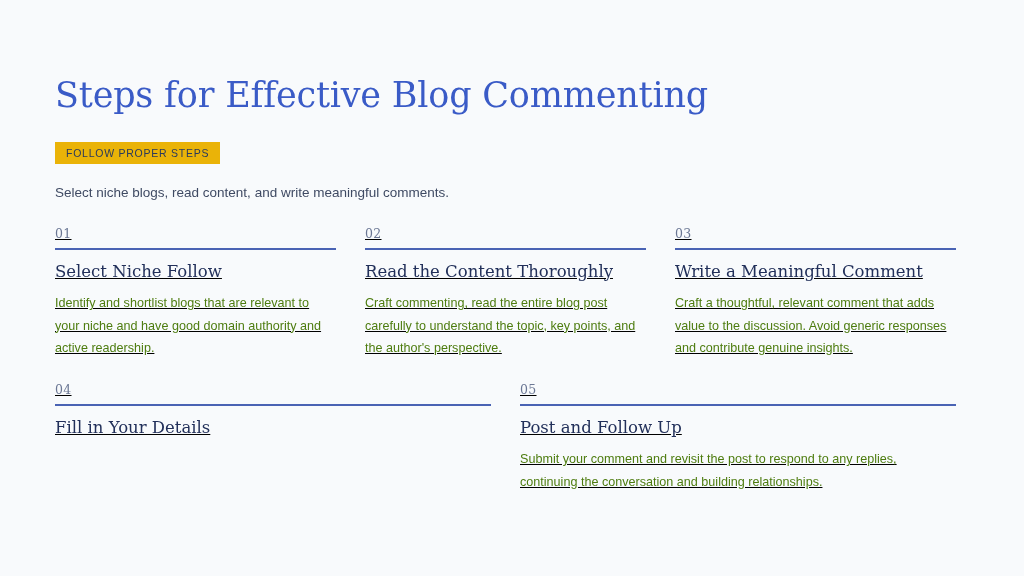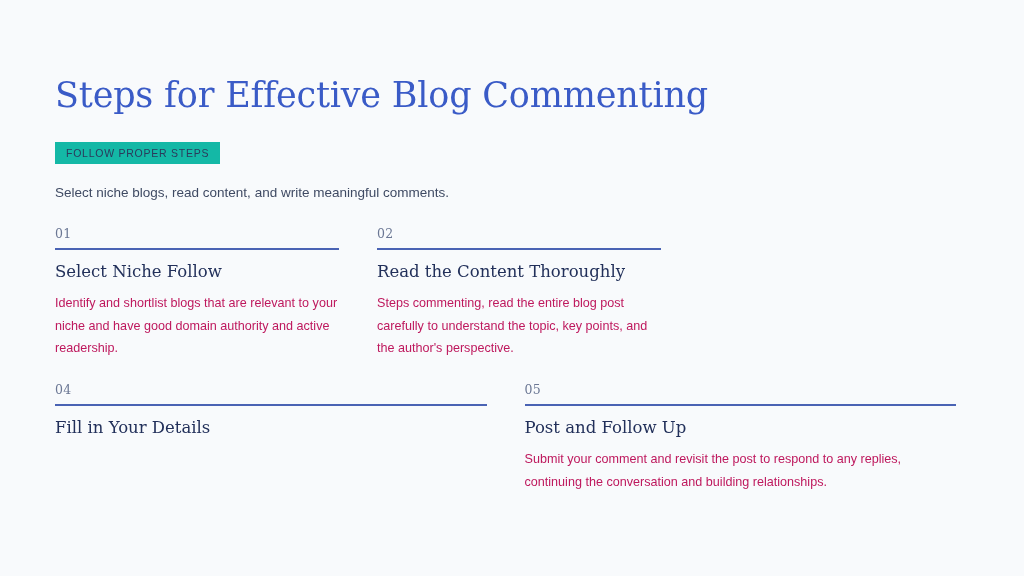--- a/index.html
+++ b/index.html
@@ -37,21 +37,21 @@
     font-weight: 400;
     color: #3a5bc7;
     letter-spacing: -0.2px;
     margin: 0;
     white-space: nowrap;
   }
 
   .badge {
     display: inline-block;
     margin-top: 25px;
-    background: #14b8a6;
+    background: #eab308;
     color: #2b3a5c;
     font-size: 10.5px;
     letter-spacing: 0.75px;
     font-weight: 400;
     padding: 6px 11px 6px 11px;
     line-height: 1;
   }
 
   .subtitle {
     margin: 19px 0 8px 0;
@@ -75,22 +75,23 @@
     box-sizing: border-box;
     padding-right: 12px;
   }
 
   .row-3 .step-card {
     width: 296px;
   }
 
   .steps-row {
     display: flex;
-    gap: 0 26px;
+    gap: 0 17px;
     width: 913px;
+    text-decoration: underline;
   }
 
   .steps-row.row-2 {
     margin-top: 25px;
   }
 
   .row-2 .step-card {
     width: 450px;
   }
 
@@ -116,21 +117,21 @@
     color: #22305a;
     margin: 12px 0 0 0;
     line-height: 1.25;
     white-space: nowrap;
   }
 
   .step-desc {
     margin: 10px 0 0 0;
     font-size: 12.6px;
     line-height: 1.78;
-    color: #be185d;
+    color: #4d7c0f;
   }
 
   .row-2 .step-desc {
     max-width: 442px;
   }
 </style>
 </head>
 <body>
 
 <div class="slide">
@@ -149,23 +150,29 @@
         <div class="step-num">01</div>
         <div class="step-rule"></div>
         <h2 class="step-title">Select Niche Follow</h2>
         <p class="step-desc">Identify and shortlist blogs that are relevant to your niche and have good domain authority and active readership.</p>
       </div>
 
       <div class="step-card">
         <div class="step-num">02</div>
         <div class="step-rule"></div>
         <h2 class="step-title">Read the Content Thoroughly</h2>
-        <p class="step-desc">Steps commenting, read the entire blog post carefully to understand the topic, key points, and the author's perspective.</p>
+        <p class="step-desc">Craft commenting, read the entire blog post carefully to understand the topic, key points, and the author's perspective.</p>
       </div>
 
+      <div class="step-card">
+        <div class="step-num">03</div>
+        <div class="step-rule"></div>
+        <h2 class="step-title">Write a Meaningful Comment</h2>
+        <p class="step-desc">Craft a thoughtful, relevant comment that adds value to the discussion. Avoid generic responses and contribute genuine insights.</p>
+      </div>
 
     </div>
 
     <div class="steps-row row-2">
 
       <div class="step-card">
         <div class="step-num">04</div>
         <div class="step-rule"></div>
         <h2 class="step-title">Fill in Your Details</h2>
       </div>

